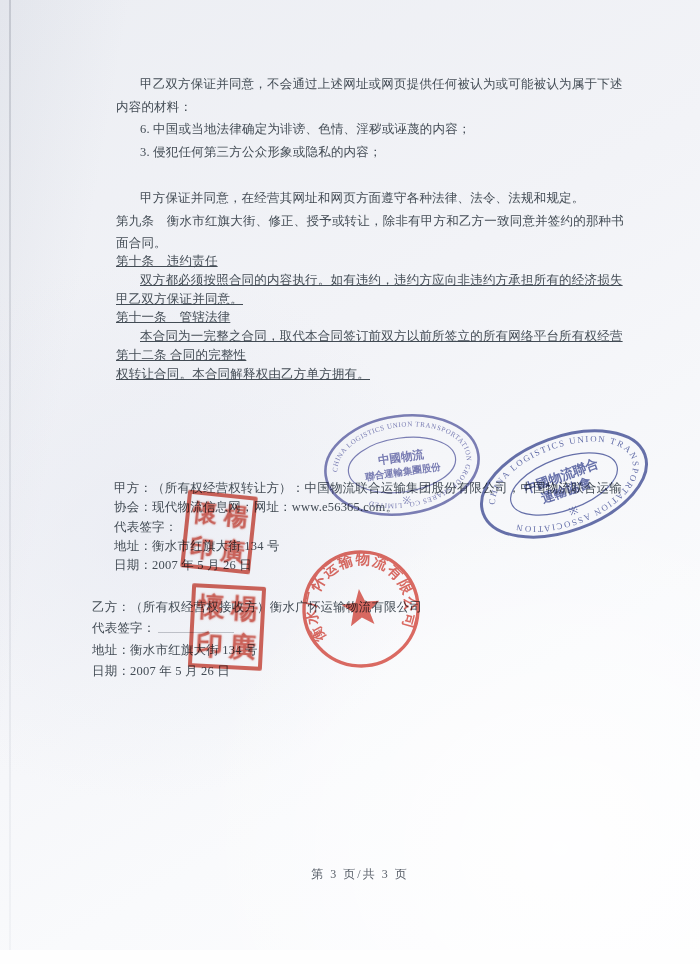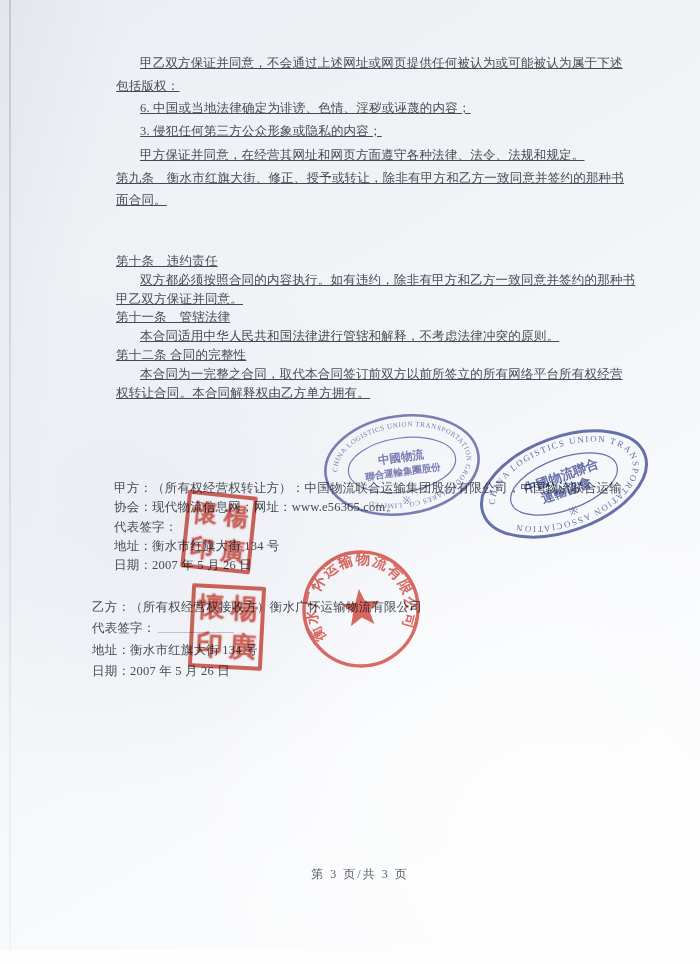--- a/index.html
+++ b/index.html
@@ -15,22 +15,22 @@
       radial-gradient(60% 40% at 20% 55%, rgba(228,231,240,.5), rgba(255,255,255,0) 70%),
       linear-gradient(100deg, rgba(180,186,200,.16), rgba(255,255,255,0) 15%);
   }
   .edge-line{position:absolute;left:9px;top:0;width:2px;height:100%;
     background:linear-gradient(rgba(130,135,148,.32),rgba(160,166,178,.22) 55%,rgba(190,196,208,.12));}
   .bottom-strip{position:absolute;left:0;bottom:0;width:100%;height:14px;background:#fefefe;}
 
   .text-block{position:absolute;}
   .line{white-space:nowrap;font-size:12.5px;letter-spacing:.2px;}
   .indent{padding-left:24px;}
-  .gap-sm{margin-top:2px;}
-  .block-top{left:116px;top:52px;line-height:22.5px;text-decoration:underline;}
+  .gap-sm{margin-top:24px;}
+  .block-top{left:116px;top:73px;line-height:22.5px;}
   .block-clauses{left:116px;top:252px;line-height:18.8px;text-decoration:underline;}
   .block-party-a{left:102px;top:479px;line-height:19.3px;margin-left:12px;}
   .block-party-b{left:92px;top:597px;line-height:21.3px;}
 
   .sig-line{position:absolute;left:158px;top:632px;width:76px;height:1px;
     background:rgba(95,100,112,.35);}
 
   .footer{position:absolute;top:866px;left:0;width:100%;text-align:center;
     font-size:12px;letter-spacing:2px;color:#555c66;transform:translateX(10px);}
 
@@ -54,36 +54,35 @@
 </head>
 <body>
 
 <div class="page">
   <div class="paper-shade"></div>
   <div class="edge-line"></div>
   <div class="bottom-strip"></div>
 
   <section class="text-block block-top">
       <div class="line indent">甲乙双方保证并同意，不会通过上述网址或网页提供任何被认为或可能被认为属于下述</div>
-      <div class="line">包括版权：</div>
+      <div class="line">内容的材料：</div>
       <div class="line indent">6. 中国或当地法律确定为诽谤、色情、淫秽或诬蔑的内容；</div>
       <div class="line indent">3. 侵犯任何第三方公众形象或隐私的内容；</div>
       <div class="line indent gap-sm">甲方保证并同意，在经营其网址和网页方面遵守各种法律、法令、法规和规定。</div>
       <div class="line">第九条　衡水市红旗大街、修正、授予或转让，除非有甲方和乙方一致同意并签约的那种书</div>
       <div class="line">面合同。</div>
     </section>
 
   <section class="text-block block-clauses">
       <div class="line">第十条　违约责任</div>
-      <div class="line indent">双方都必须按照合同的内容执行。如有违约，除非有甲方和乙方一致同意并签约的那种书</div>
+      <div class="line indent">双方都必须按照合同的内容执行。如有违约，违约方应向非违约方承担所有的经济损失</div>
       <div class="line">甲乙双方保证并同意。</div>
       <div class="line">第十一条　管辖法律</div>
-      <div class="line indent">本合同适用中华人民共和国法律进行管辖和解释，不考虑法律冲突的原则。</div>
+      <div class="line indent">本合同为一完整之合同，取代本合同签订前双方以前所签立的所有网络平台所有权经营</div>
       <div class="line">第十二条 合同的完整性</div>
-      <div class="line indent">本合同为一完整之合同，取代本合同签订前双方以前所签立的所有网络平台所有权经营</div>
       <div class="line">权转让合同。本合同解释权由乙方单方拥有。</div>
     </section>
 
   <section class="text-block block-party-a">
       <div class="line">甲方：（所有权经营权转让方）：中国物流联合运输集团股份有限公司，中国物流联合运输</div>
       <div class="line">协会：现代物流信息网；网址：www.e56365.com。</div>
       <div class="line">代表签字：</div>
       <div class="line">地址：衡水市红旗大街 134 号</div>
       <div class="line">日期：2007 年 5 月 26 日</div>
     </section>

